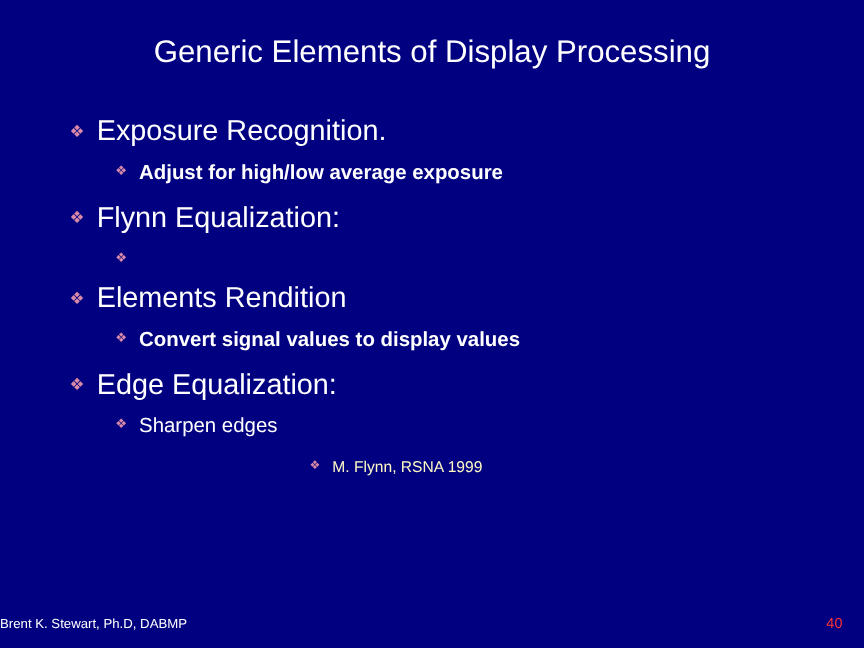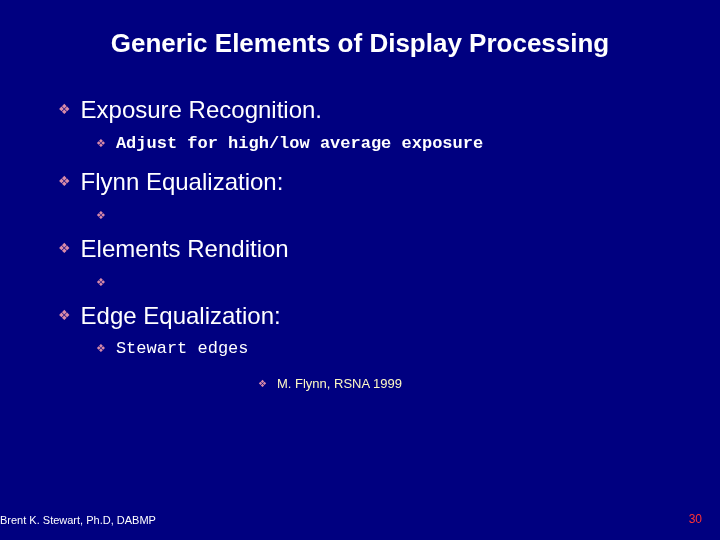--- a/index.html
+++ b/index.html
@@ -11,21 +11,21 @@
     position: relative;
   }
   .title {
     position: absolute;
     top: 28px;
     left: 0;
     width: 100%;
     text-align: center;
     font-size: 26px;
     color: #ffffff;
-    font-weight: bold;
+    font-weight: normal;
   }
   .content {
     position: absolute;
     top: 96px;
     left: 58px;
     right: 40px;
   }
   .l1 {
     display: flex;
     align-items: flex-start;
@@ -56,21 +56,20 @@
     font-size: 11px;
     margin-right: 10px;
     margin-top: 5px;
     line-height: 1;
   }
   .l2 .text {
     font-size: 17px;
     color: #ffffff;
     font-weight: bold;
     line-height: 1.25;
-    font-family: Liberation Mono, monospace;
   }
   .l2 .text.nobold {
     font-weight: normal;
   }
   .citation {
     display: flex;
     align-items: flex-start;
     margin-left: 200px;
     margin-top: 16px;
   }
@@ -126,32 +125,33 @@
   <div class="l2">
     <span class="bullet">❖</span>
   </div>
 
   <div class="l1">
     <span class="bullet">❖</span>
     <span class="text">Elements Rendition</span>
   </div>
   <div class="l2">
     <span class="bullet">❖</span>
+    <span class="text">Convert signal values to display values</span>
   </div>
 
   <div class="l1">
     <span class="bullet">❖</span>
     <span class="text">Edge Equalization:</span>
   </div>
   <div class="l2">
     <span class="bullet">❖</span>
-    <span class="text nobold">Stewart edges</span>
+    <span class="text nobold">Sharpen edges</span>
   </div>
 
   <div class="citation">
     <span class="bullet">❖</span>
     <span class="text">M. Flynn, RSNA 1999</span>
   </div>
 
 </div>
 
 <div class="footer-author">Brent K. Stewart, Ph.D, DABMP</div>
-<div class="footer-page">30</div>
+<div class="footer-page">40</div>
 
 </body></html>

